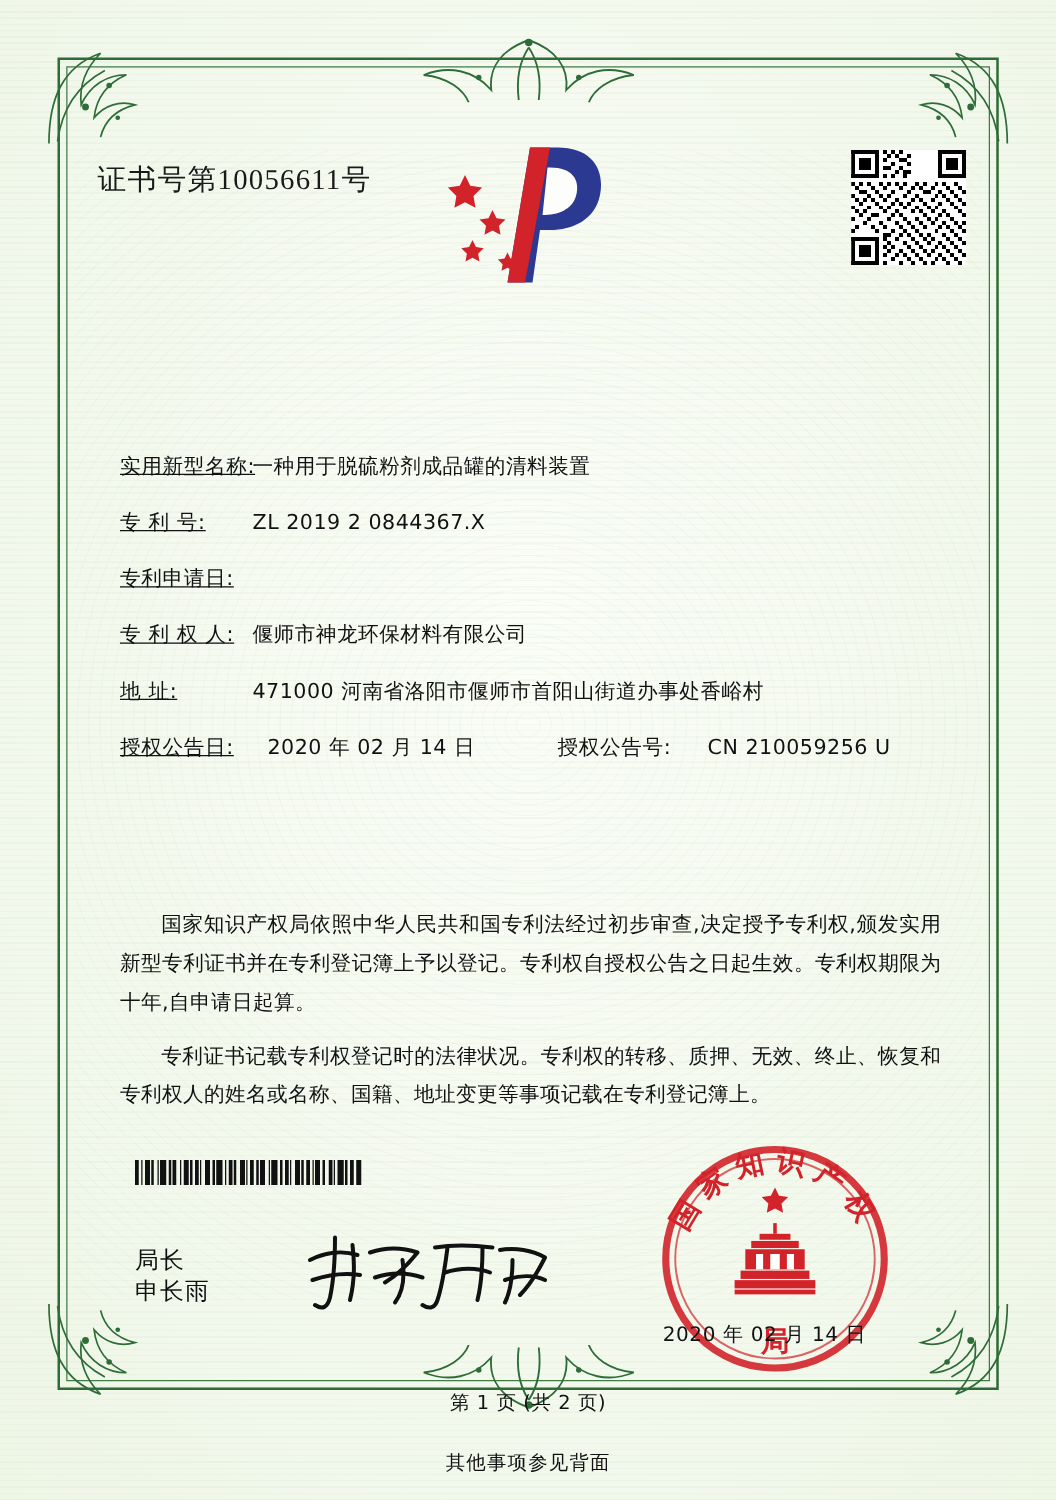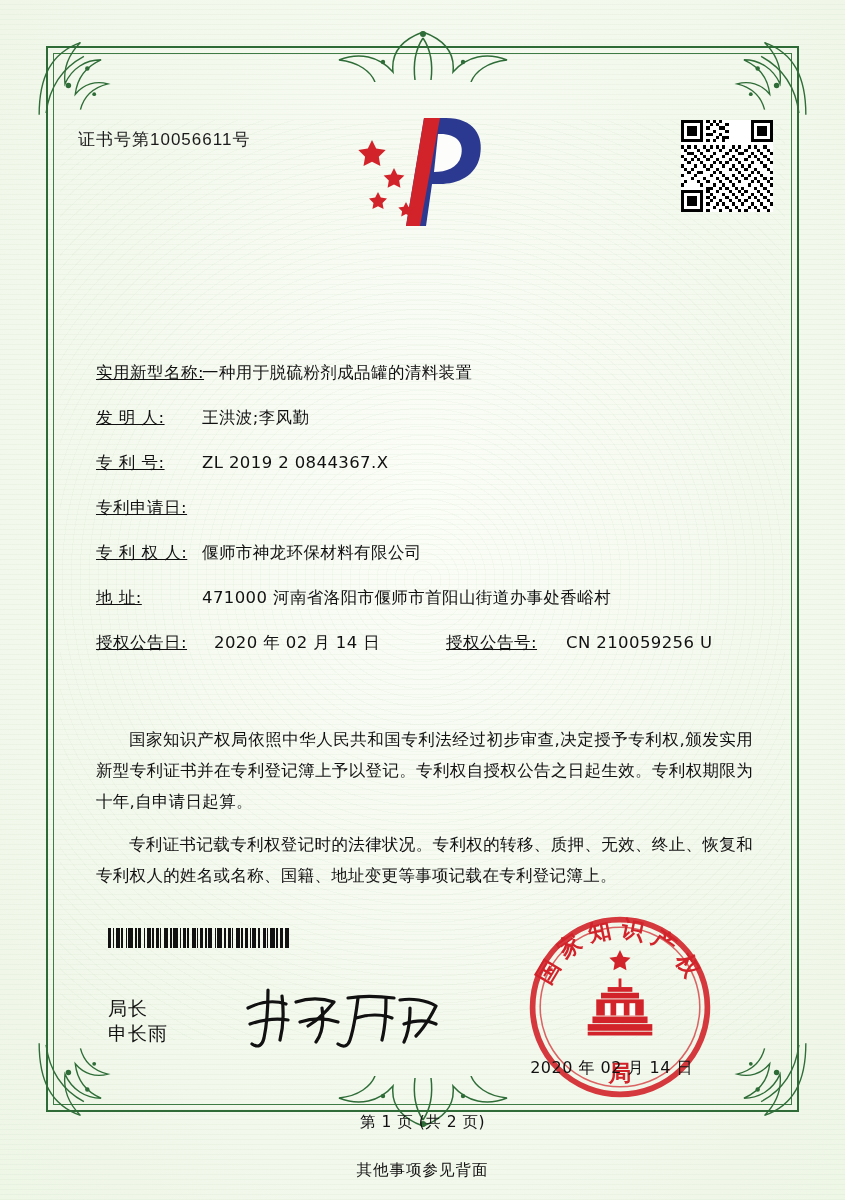--- a/index.html
+++ b/index.html
@@ -79,24 +79,24 @@
     width: 300px; height: 54px;
     color: #2f6d38;
   }
   .edge-bottom svg { width: 100%; height: 100%; display: block; }
 
   
   .cert-no {
     position: absolute;
     left: 78px;
     top: 128px;
-    font-size: 17px;
+    font-size: 23px;
     color: #1a1a1a;
     letter-spacing: 1px;
-    font-family: Liberation Sans, sans-serif;
+    font-family: Liberation Serif, serif;
   }
 
   .logo {
     position: absolute;
     left: 50%;
     transform: translateX(-50%);
     top: 112px;
     width: 190px;
     height: 120px;
   }
@@ -147,21 +147,20 @@
   }
   .field-value {
     flex: 1;
     letter-spacing: 0.4px;
   }
   .field-row.dual .field-label { width: 118px; flex: 0 0 118px; }
   .field-row.dual .v1 { flex: 0 0 232px; }
   .field-row.dual .l2 {
     flex: 0 0 120px;
     letter-spacing: 0.5px;
-    text-decoration: underline;
   }
 
   
   .paras {
     position: absolute;
     left: 96px;
     right: 92px;
     top: 712px;
     font-size: 16.5px;
     line-height: 31px;
@@ -551,24 +550,20 @@
     </svg>
   </div>
 
 
   <div class="fields">
     <div class="field-row">
       <span class="field-label">实用新型名称:</span>
       <span class="field-value">一种用于脱硫粉剂成品罐的清料装置</span>
     </div>
     <div class="field-row">
-      <span class="field-label">发 明 人:</span>
-      <span class="field-value">王洪波;李风勤</span>
-    </div>
-    <div class="field-row">
       <span class="field-label">专 利 号:</span>
       <span class="field-value">ZL 2019 2 0844367.X</span>
     </div>
     <div class="field-row">
       <span class="field-label">专利申请日:</span>
     </div>
     <div class="field-row">
       <span class="field-label">专 利 权 人:</span>
       <span class="field-value">偃师市神龙环保材料有限公司</span>
     </div>

